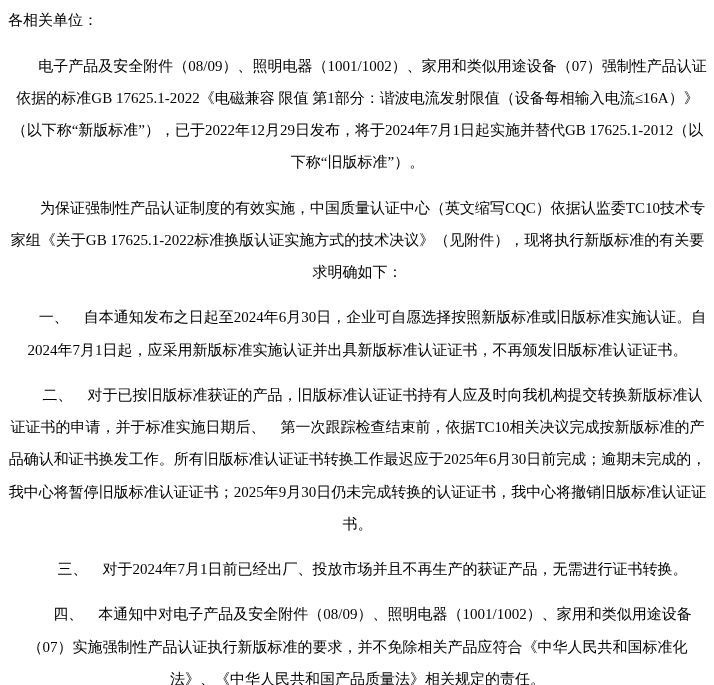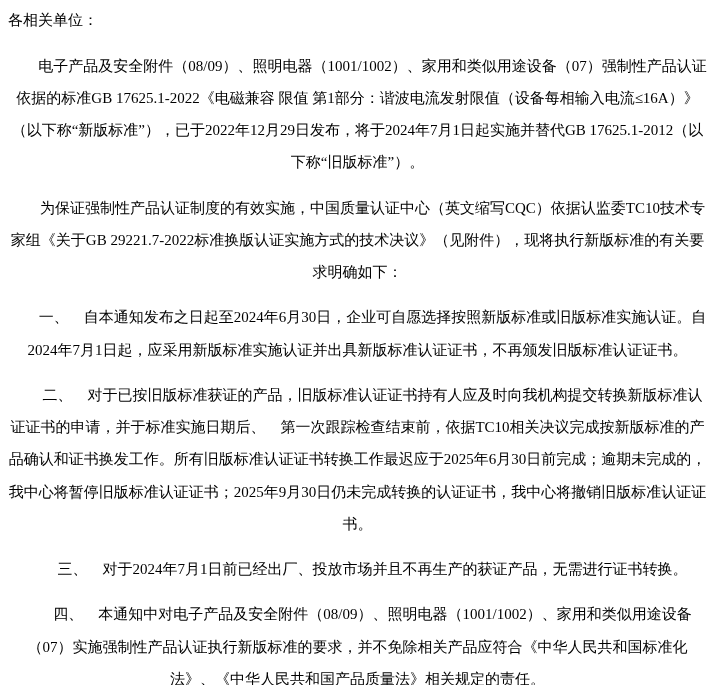--- a/index.html
+++ b/index.html
@@ -37,21 +37,21 @@
   }
 </style>
 </head>
 <body>
 
 <div class="doc">
   <p class="salutation">各相关单位：</p>
 
   <p class="para">电子产品及安全附件（08/09）、照明电器（1001/1002）、家用和类似用途设备（07）强制性产品认证依据的标准GB 17625.1-2022《电磁兼容 限值 第1部分：谐波电流发射限值（设备每相输入电流≤16A）》（以下称“新版标准”），已于2022年12月29日发布，将于2024年7月1日起实施并替代GB 17625.1-2012（以下称“旧版标准”）。</p>
 
-  <p class="para">为保证强制性产品认证制度的有效实施，中国质量认证中心（英文缩写CQC）依据认监委TC10技术专家组《关于GB 29221.7-2022标准换版认证实施方式的技术决议》（见附件），现将执行新版标准的有关要求明确如下：</p>
+  <p class="para">为保证强制性产品认证制度的有效实施，中国质量认证中心（英文缩写CQC）依据认监委TC10技术专家组《关于GB 17625.1-2022标准换版认证实施方式的技术决议》（见附件），现将执行新版标准的有关要求明确如下：</p>
 
   <p class="para">一、　自本通知发布之日起至2024年6月30日，企业可自愿选择按照新版标准或旧版标准实施认证。自2024年7月1日起，应采用新版标准实施认证并出具新版标准认证证书，不再颁发旧版标准认证证书。</p>
 
   <p class="para">二、　对于已按旧版标准获证的产品，旧版标准认证证书持有人应及时向我机构提交转换新版标准认证证书的申请，并于标准实施日期后、　第一次跟踪检查结束前，依据TC10相关决议完成按新版标准的产品确认和证书换发工作。所有旧版标准认证证书转换工作最迟应于2025年6月30日前完成；逾期未完成的，我中心将暂停旧版标准认证证书；2025年9月30日仍未完成转换的认证证书，我中心将撤销旧版标准认证证书。</p>
 
   <p class="para">三、　对于2024年7月1日前已经出厂、投放市场并且不再生产的获证产品，无需进行证书转换。</p>
 
   <p class="para">四、　本通知中对电子产品及安全附件（08/09）、照明电器（1001/1002）、家用和类似用途设备（07）实施强制性产品认证执行新版标准的要求，并不免除相关产品应符合《中华人民共和国标准化法》、《中华人民共和国产品质量法》相关规定的责任。</p>
 
 </div>

